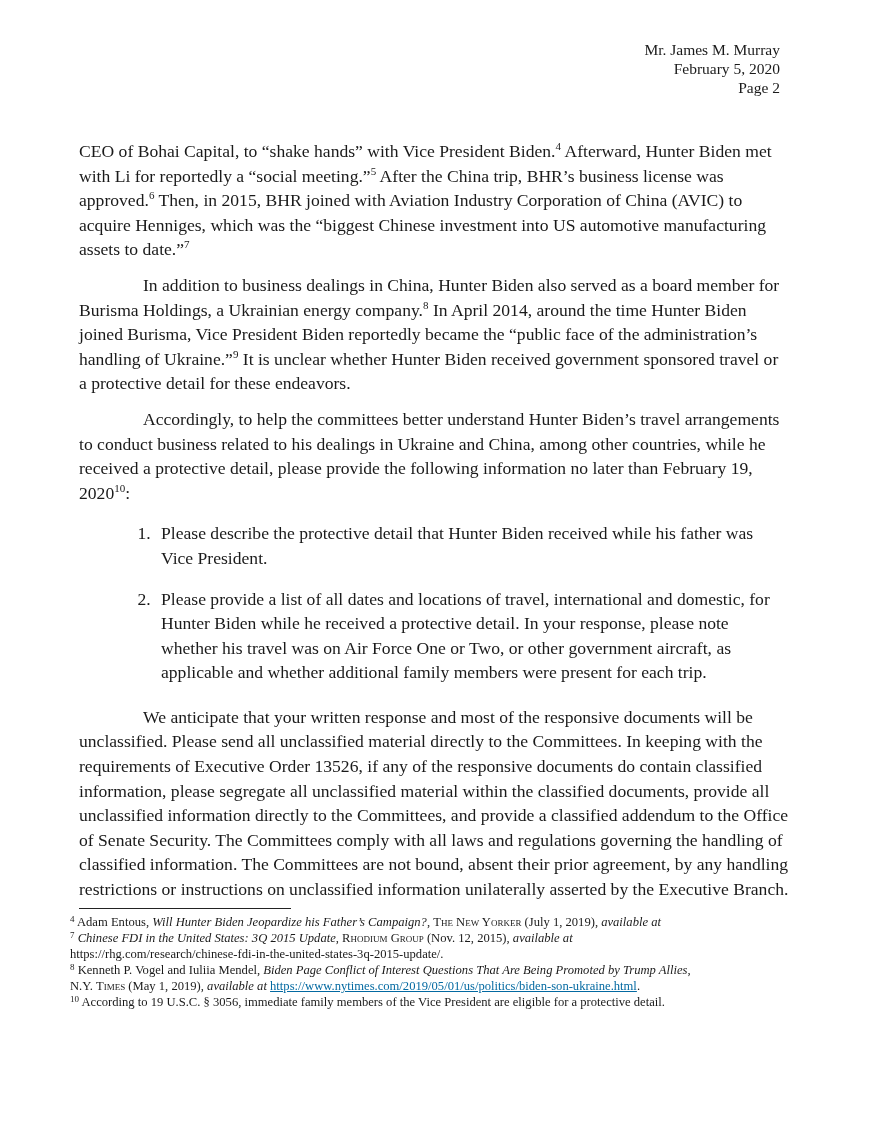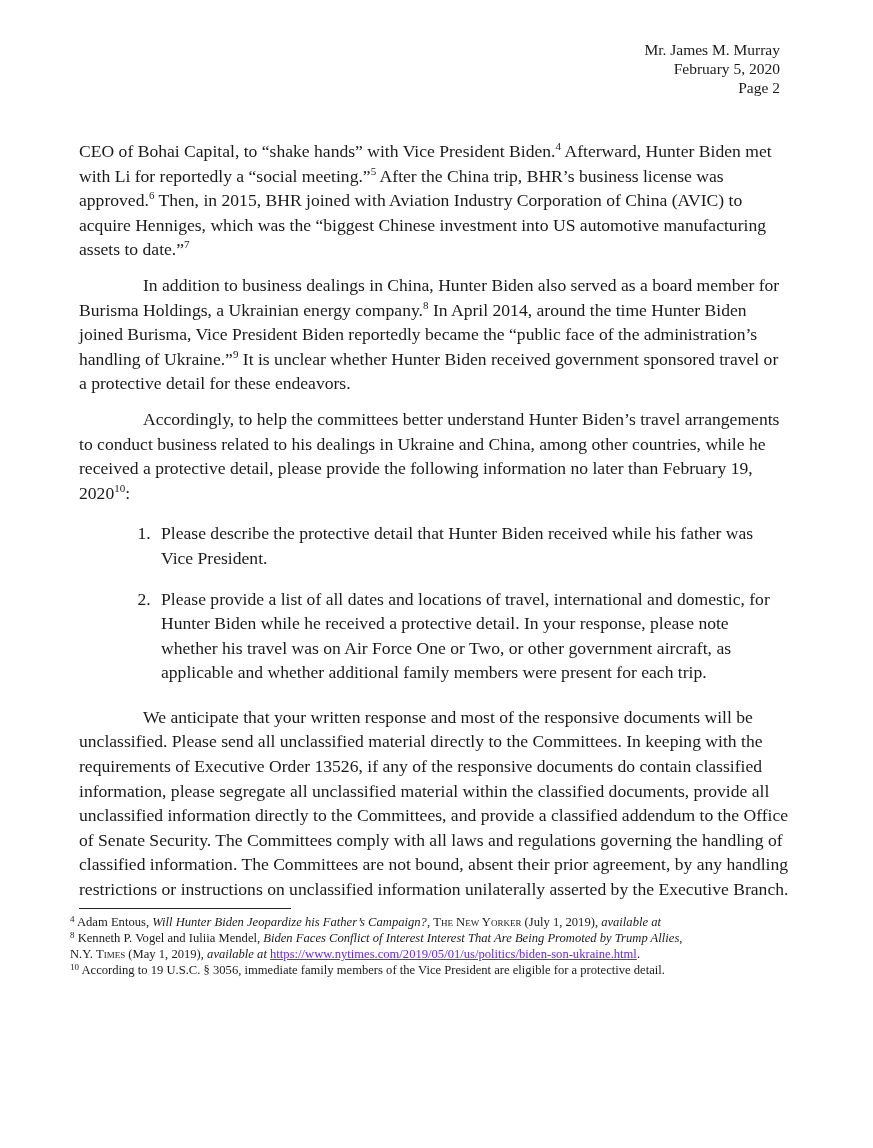--- a/index.html
+++ b/index.html
@@ -13,21 +13,21 @@
   .indent { text-indent: 64px; }
   sup { font-size: 11px; line-height: 0; vertical-align: 7px; }
   ol { margin: 14px 0 20px 0; padding-left: 60px; }
   ol li { padding-left: 6px; margin: 16px; }
   .rule { position: absolute; left: 79px; top: 908px; width: 212px; height: 1px; background: #222; }
   .footnotes { position: absolute; left: 70px; top: 915px; width: 720px;
                font-size: 12.6px; line-height: 15.9px; }
   .fn { margin: 0; }
   .fn sup { font-size: 9px; vertical-align: 4px; }
   .sc { font-variant: small-caps; }
-  a.link { color: #6d28d9; text-decoration: underline; }
+  a.link { color: #0369a1; text-decoration: underline; }
 </style>
 </head>
 <body>
 
 <div class="header">
   <div>Mr. James M. Murray</div>
   <div>February 5, 2020</div>
   <div>Page 2</div>
 </div>
 
@@ -43,15 +43,16 @@
     <li>Please provide a list of all dates and locations of travel, international and domestic, for Hunter Biden while he received a protective detail.  In your response, please note whether his travel was on Air Force One or Two, or other government aircraft, as applicable and whether additional family members were present for each trip.</li>
   </ol>
 
   <p class="indent">We anticipate that your written response and most of the responsive documents will be unclassified. Please send all unclassified material directly to the Committees. In keeping with the requirements of Executive Order 13526, if any of the responsive documents do contain classified information, please segregate all unclassified material within the classified documents, provide all unclassified information directly to the Committees, and provide a classified addendum to the Office of Senate Security.  The Committees comply with all laws and regulations governing the handling of classified information.  The Committees are not bound, absent their prior agreement, by any handling restrictions or instructions on unclassified information unilaterally asserted by the Executive Branch.</p>
 </div>
 
 <div class="rule"></div>
 
 <div class="footnotes">
   <p class="fn"><sup>4</sup> <span>Adam Entous, </span><i>Will Hunter Biden Jeopardize his Father’s Campaign?</i>, <span class="sc">The New Yorker</span><span> (July 1, 2019), </span><i>available at</i><br></p>
-  <p class="fn"><sup>8</sup> <span>Kenneth P. Vogel and Iuliia Mendel, </span><i>Biden Faces Conflict of Interest Interest That Are Being Promoted by Trump Allies</i>,<br><span>N.Y. </span><span class="sc">Times</span><span> (May 1, 2019), </span><i>available at</i> <a class="link">https://www.nytimes.com/2019/05/01/us/politics/biden-son-ukraine.html</a>.</p>
+  <p class="fn"><sup>7</sup> <i>Chinese FDI in the United States: 3Q 2015 Update</i>, <span class="sc">Rhodium Group</span><span> (Nov. 12, 2015), </span><i>available at</i><br><span>https://rhg.com/research/chinese-fdi-in-the-united-states-3q-2015-update/.</span></p>
+  <p class="fn"><sup>8</sup> <span>Kenneth P. Vogel and Iuliia Mendel, </span><i>Biden Page Conflict of Interest Questions That Are Being Promoted by Trump Allies</i>,<br><span>N.Y. </span><span class="sc">Times</span><span> (May 1, 2019), </span><i>available at</i> <a class="link">https://www.nytimes.com/2019/05/01/us/politics/biden-son-ukraine.html</a>.</p>
   <p class="fn"><sup>10</sup> <span>According to 19 U.S.C. § 3056, immediate family members of the Vice President are eligible for a protective detail.</span></p>
 </div>
 
 </body></html>

